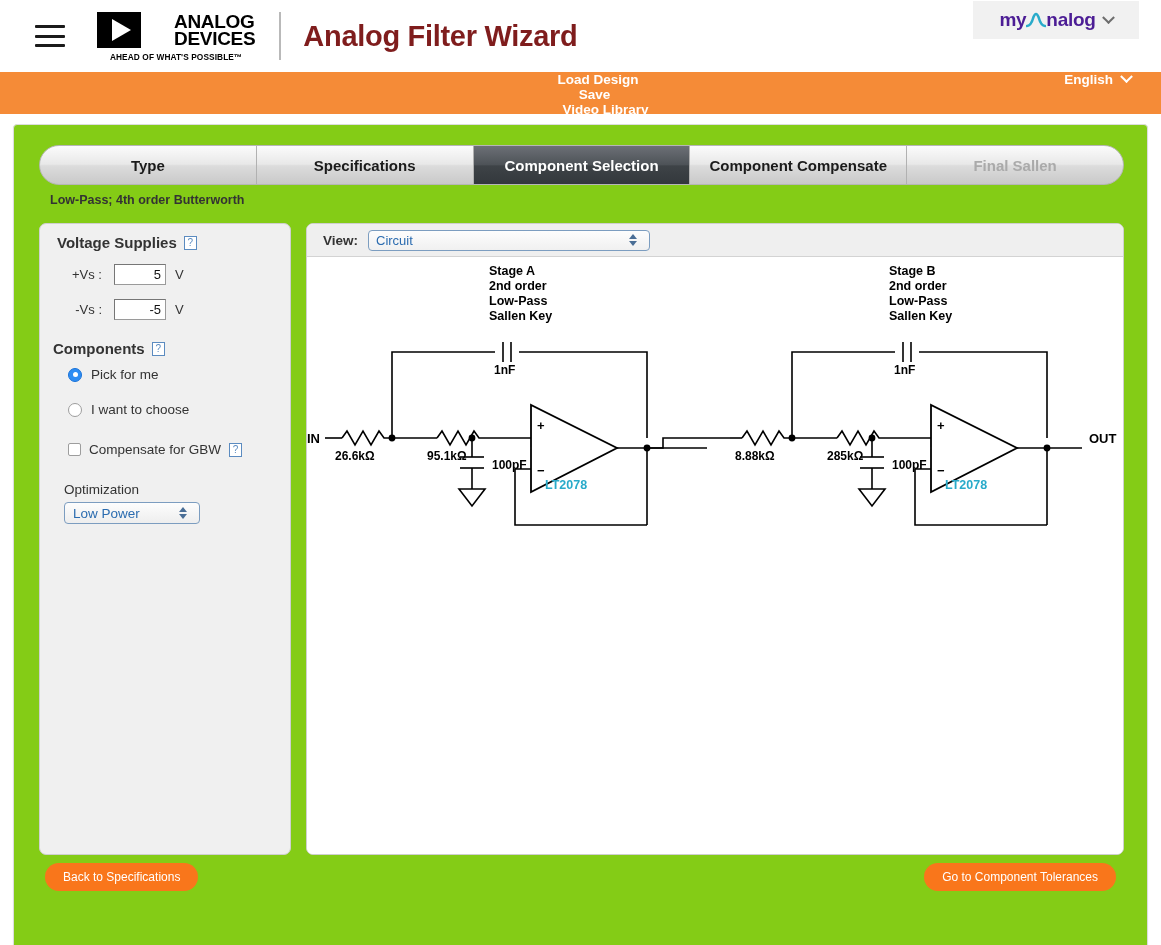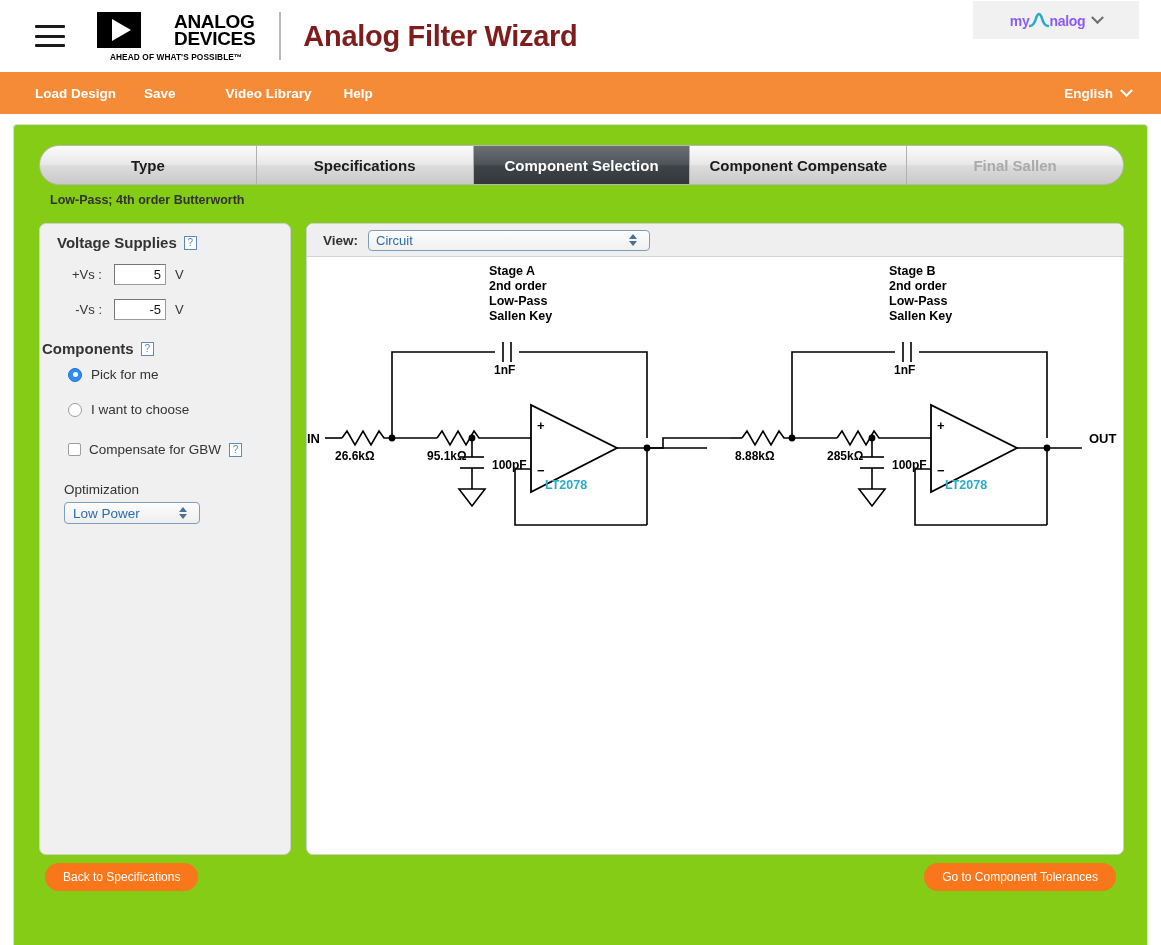--- a/index.html
+++ b/index.html
@@ -52,30 +52,30 @@
     font-size: 29px; font-weight: bold; color: #7f1d1d;
     letter-spacing: -0.3px;
   }
 
   .myanalog {
     position: absolute; right: 22px; top: 1px;
     width: 166px; height: 38px; background: #f1f1f1;
     display: flex; align-items: center; justify-content: center; gap: 8px;
     cursor: pointer;
   }
-  .myanalog .txt { font-size: 14px; font-weight: bold; color: #8b5cf6; letter-spacing: -0.3px; text-align: center; }
+  .myanalog .txt { font-size: 19px; font-weight: bold; color: #4c1d95; letter-spacing: -0.3px; text-align: center; }
   .chev { display: inline-block; width: 9px; height: 9px;
           border-right: 2px solid #6d6d6d; border-bottom: 2px solid #6d6d6d;
           transform: rotate(45deg) translate(-2px,-2px); }
   .chev.white { border-color: #ffffff; }
 
   
   .orangebar {
     height: 42px; background: #f58b37;
-    display: flex; align-items: center; position: relative;
+    display: flex; align-items: center; position: relative; flex-direction: column;
   }
   .orangebar a {
     color: #fff; font-size: 13.5px; font-weight: bold; text-decoration: none;
     cursor: pointer; white-space: nowrap;
   }
   .nav-load { margin-left: 35px; }
   .nav-save { margin-left: 28px; }
   .nav-video { margin-left: 50px; }
   .nav-help { margin-left: 32px; }
   .lang {
@@ -137,21 +137,21 @@
   .vrow { position: absolute; display: flex; align-items: center; }
   .vrow .lbl { width: 62px; text-align: right; font-size: 13px; color: #333; }
   .vin {
     width: 52px; height: 21px; margin-left: 12px;
     border: 1px solid #9a9a9a; border-top-color: #767676; border-left-color: #767676;
     background: #fff; text-align: right; font-size: 13px; color: #111;
     padding: 0 4px; font-family: "Liberation Sans", sans-serif;
   }
   .vunit { margin-left: 9px; font-size: 13px; color: #333; }
 
-  .comp-head { position: absolute; left: 2px; top: 116px; }
+  .comp-head { position: absolute; left: 13px; top: 116px; }
   .radio-row {
     position: absolute; display: flex; align-items: center; gap: 9px;
     font-size: 13.5px; color: #333; cursor: pointer;
   }
   .radio {
     width: 14px; height: 14px; border-radius: 50%;
     background: #fff; border: 1px solid #9d9d9d; flex: none;
     display: flex; align-items: center; justify-content: center;
   }
   .radio.on { background: #2e8df3; border-color: #1a73d8; }

